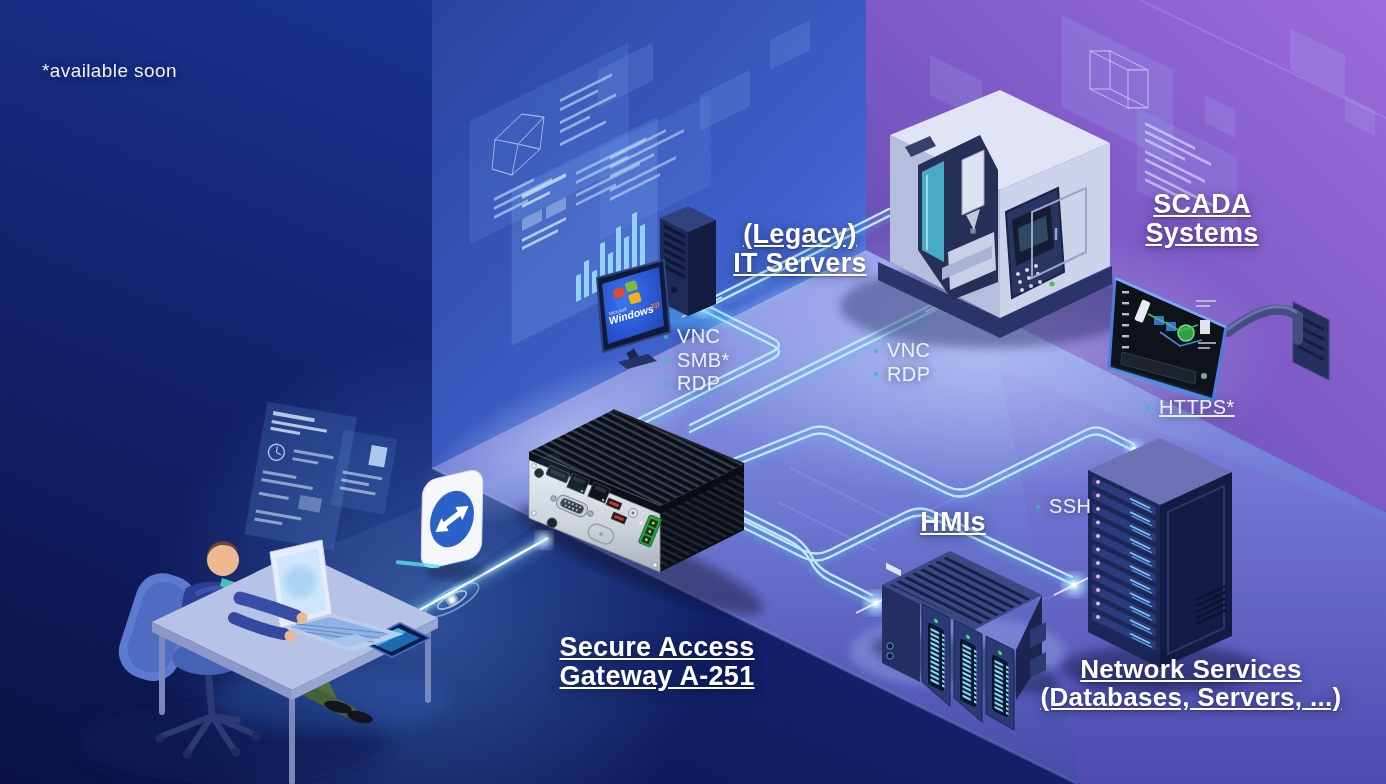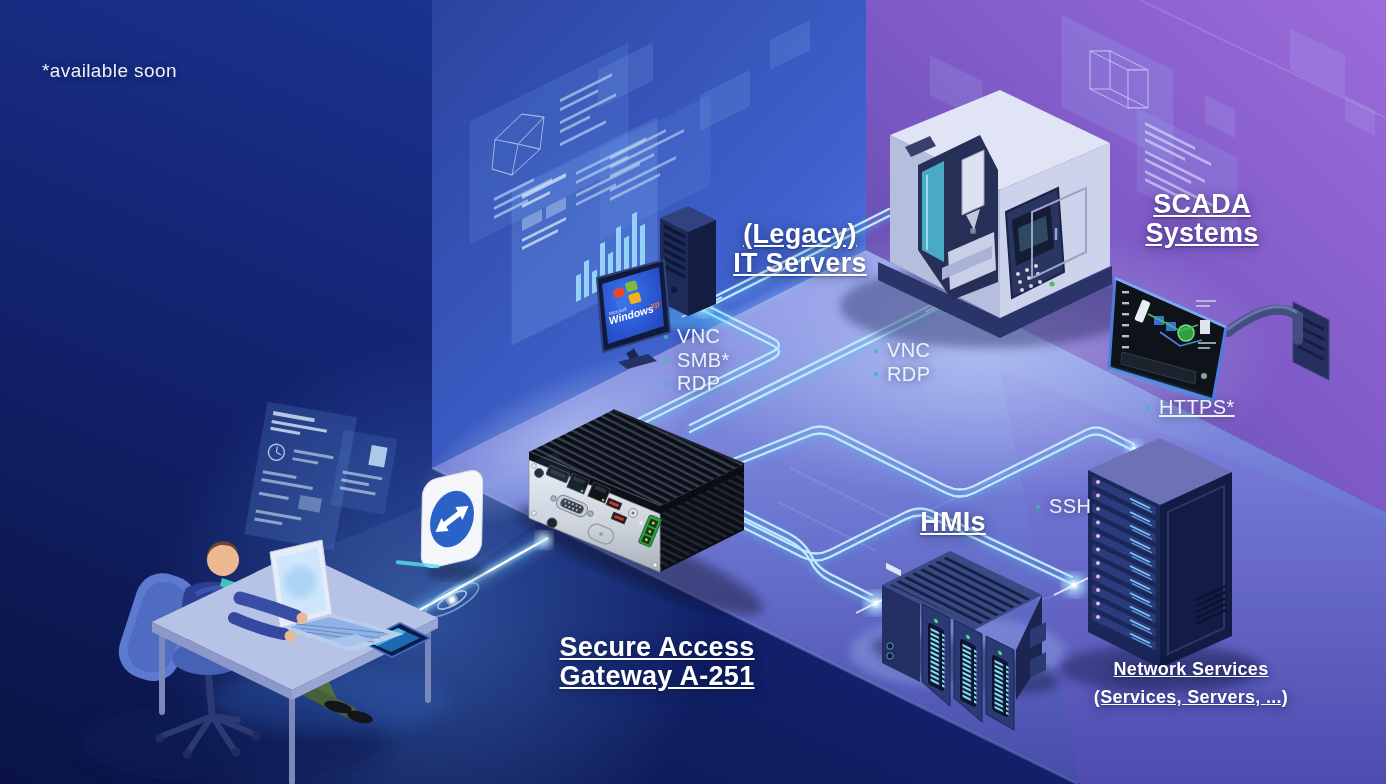--- a/index.html
+++ b/index.html
@@ -2,21 +2,21 @@
 <html><head>
 <meta charset="utf-8">
 <style>
   html,body{margin:0;padding:0;background:#06102e;}
   .stage{position:relative;width:1386px;height:784px;overflow:hidden;
          font-family:"Liberation Sans",sans-serif;background:#0d1850;}
   .stage svg{position:absolute;inset:0;display:block;}
   .lbl{position:absolute;transform:translateX(-50%);text-align:center;color:#fff;
        font:700 27px/29px "Liberation Sans",sans-serif;letter-spacing:.3px;white-space:nowrap;
        text-shadow:0 2px 12px rgba(12,22,70,.55),0 1px 2px rgba(8,16,50,.4);text-decoration:underline;}
-  .lbl.small{font-size:18px;line-height:28px;}
+  .lbl.small{font-size:26px;line-height:28px;}
   .note{position:absolute;color:#eef2fb;font:400 19px/22px "Liberation Sans",sans-serif;
         letter-spacing:.4px;text-shadow:0 1px 6px rgba(8,16,50,.5);}
   .plist{position:absolute;color:#eaf2fc;font:400 20px/23.5px "Liberation Sans",sans-serif;
          letter-spacing:.4px;text-shadow:0 1px 8px rgba(10,20,60,.55);}
   .plist .row{display:flex;align-items:center;gap:9px;}
   .dot{width:4px;height:4px;border-radius:50%;background:#2fc3a3;flex:0 0 auto;opacity:.9;}
 </style>
 </head>
 <body>
 
@@ -681,21 +681,21 @@
   <div>HMIs</div>
 </div>
 
 <div class="lbl" style="left:657px;top:586px;margin-top:47px;">
   <div>Secure Access</div>
   <div>Gateway A-251</div>
 </div>
 
 <div class="lbl small" style="left:1191px;top:655px;">
   <div>Network Services</div>
-  <div>(Services, Servers, ...)</div>
+  <div>(Databases, Servers, ...)</div>
 </div>
 
 <div class="plist" style="left:664px;top:325px;">
   <div class="row">
         <span class="dot"></span>
         <span>VNC</span>
       </div>
   <div class="row">
         <span class="dot"></span>
         <span>SMB*</span>

